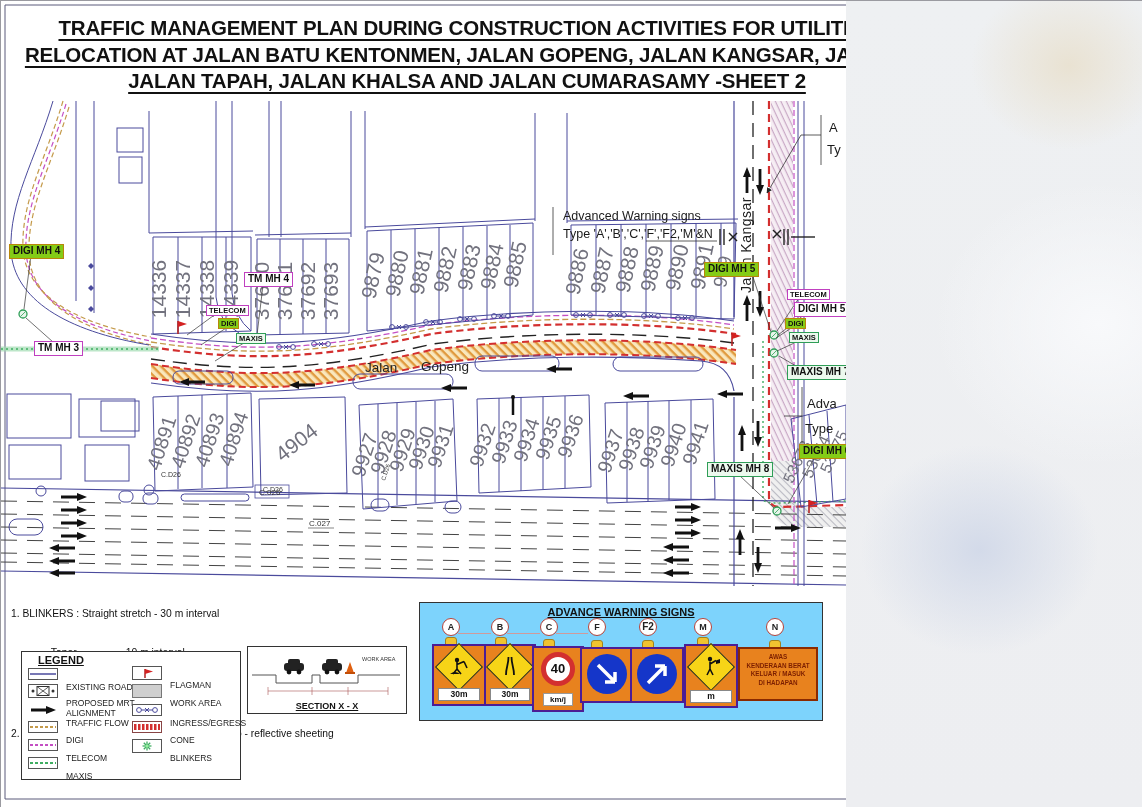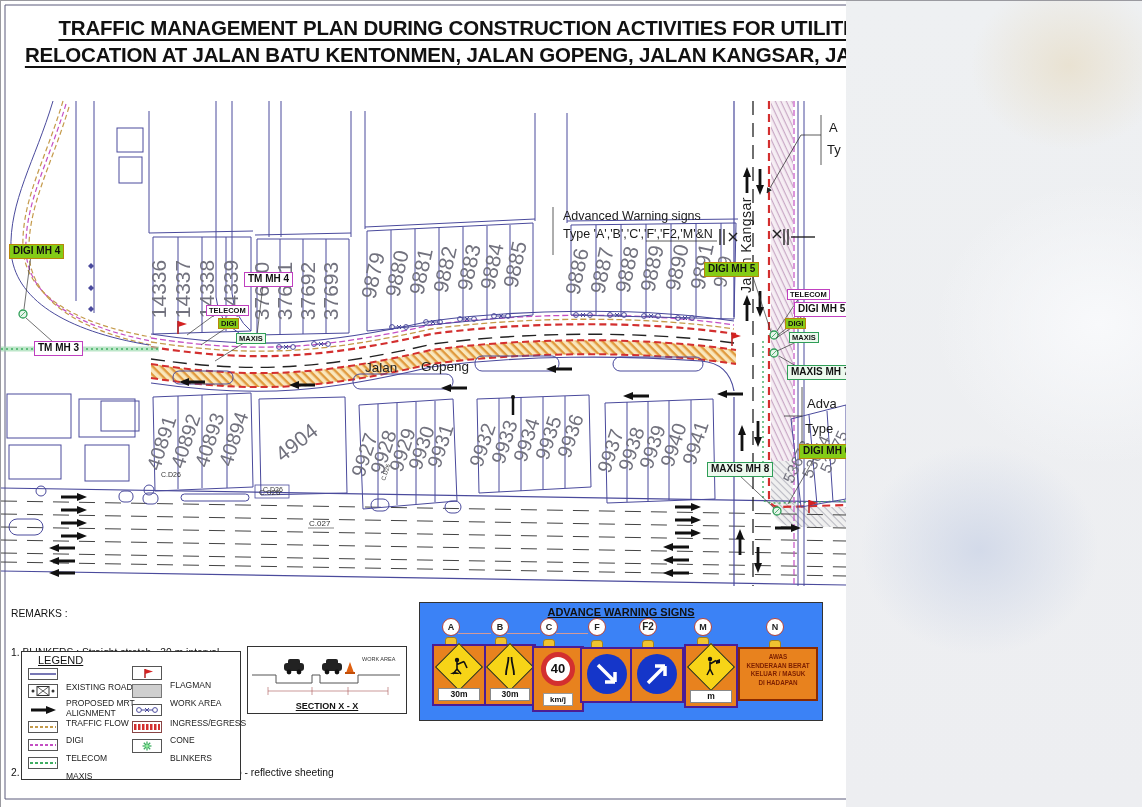--- a/index.html
+++ b/index.html
@@ -12,29 +12,29 @@
   .chip{position:absolute;z-index:20;font-size:10px;font-weight:700;line-height:1.25;padding:0 3px;border:1px solid;white-space:nowrap;color:#101010;}
   .chip.sm{font-size:7.5px;font-weight:700;padding:0 2px;}
   .tan{border-color:#b8860b;background:#84cc16;}
   .mag{border-color:#c040c0;background:#ffffff;}
   .grn{border-color:#2f9e57;background:#ecf9ee;}
   
   #remarks{position:absolute;left:10px;top:580px;z-index:15;color:#111;font-size:10.3px;line-height:13px;white-space:pre;}
   #remarks .gap{margin-top:3px;}
   
   #legend-box{position:absolute;left:20px;top:650px;width:218px;height:127px;border:1px solid #333;background:#fff;z-index:15;}
-  #legend-heading{position:absolute;left:16px;top:2px;font-size:11px;font-weight:400;text-decoration:underline;color:#111;}
+  #legend-heading{position:absolute;left:16px;top:2px;font-size:11px;font-weight:700;text-decoration:underline;color:#111;}
   .lg-item{position:absolute;}
   .lg-sym{position:absolute;left:0;top:0;}
   .lg-label{position:absolute;left:38px;top:1px;font-size:8.5px;color:#222;width:72px;line-height:9.5px;margin-top:14px;}
   
   #section-box{position:absolute;left:246px;top:645px;width:158px;height:66px;border:1px solid #333;background:#fff;z-index:15;}
   #section-label{position:absolute;left:0;right:0;bottom:2px;text-align:center;font-size:9px;font-weight:700;text-decoration:underline;color:#111;margin-top:12px;}
   
-  #signs-panel{position:absolute;left:418px;top:601px;width:402px;height:117px;border:1.5px solid #333;background:#3b82f6;z-index:15;}
+  #signs-panel{position:absolute;left:418px;top:601px;width:402px;height:117px;border:1.5px solid #333;background:#7dd3fc;z-index:15;}
   #signs-title{position:absolute;left:0;right:0;top:3px;text-align:center;font-size:11px;font-weight:700;text-decoration:underline;color:#111;}
   .sg-circle{position:absolute;width:16px;height:16px;border:1.2px solid #b5433a;border-radius:50%;background:#fff;font-size:9px;font-weight:700;color:#222;text-align:center;line-height:16px;}
   .sg-lamp{position:absolute;width:10px;height:6px;background:#f0c330;border:0.5px solid #a08020;border-radius:3px 3px 1px 1px;}
   .sg-board{position:absolute;background:#e8821e;border:2px solid #4c1d95;}
   .sg-diamond{position:absolute;background:#f7d417;border:1.5px solid #222;transform:rotate(45deg);}
   .sg-pict{position:absolute;}
   .sg-caption{position:absolute;left:4px;right:4px;bottom:3px;height:11px;background:#fff;border:0.8px solid #888;font-size:8.5px;font-weight:700;text-align:center;line-height:11px;color:#111;}
   .sg-ring{position:absolute;background:#fff;border:5px solid #d32f2f;border-radius:50%;text-align:center;font-weight:700;color:#111;}
   .sg-blue{position:absolute;background:#1536c9;border-radius:50%;}
   .sg-kmj{position:absolute;left:9px;right:9px;bottom:4px;height:11px;background:#fff;border:0.8px solid #999;font-size:8px;font-weight:700;text-align:center;line-height:11px;color:#111;}
@@ -363,39 +363,39 @@
     <line x1="814" y1="456" x2="787" y2="503"></line>
         <line x1="216" y1="312" x2="186" y2="334"></line>
     <line x1="228" y1="325" x2="200" y2="344"></line>
         <line x1="246" y1="340" x2="214" y2="360"></line>
   </g>
 </svg>
 
 <div id="title">
   <div>TRAFFIC MANAGEMENT PLAN DURING CONSTRUCTION ACTIVITIES FOR UTILITIES</div>
   <div>RELOCATION AT JALAN BATU KENTONMEN, JALAN GOPENG, JALAN KANGSAR, JALAN 1</div>
+  <div>JALAN TAPAH, JALAN KHALSA AND JALAN CUMARASAMY -SHEET 2</div>
 </div>
 
 <div class="chip tan" style="left:8px;top:243px;">DIGI MH 4</div>
 <div class="chip mag" style="left:33px;top:340px;">TM MH 3</div>
 <div class="chip mag" style="left:243px;top:271px;">TM MH 4</div>
 <div class="chip mag sm" style="left:205px;top:304px;">TELECOM</div>
 <div class="chip tan sm" style="left:217px;top:317px;">DIGI</div>
 <div class="chip grn sm" style="left:235px;top:332px;">MAXIS</div>
 <div class="chip tan" style="left:703px;top:261px;">DIGI MH 5</div>
 <div class="chip mag sm" style="left:786px;top:288px;">TELECOM</div>
 <div class="chip mag" style="left:793px;top:301px;">DIGI MH 5</div>
 <div class="chip tan sm" style="left:784px;top:317px;">DIGI</div>
 <div class="chip grn sm" style="left:788px;top:331px;">MAXIS</div>
 <div class="chip grn" style="left:786px;top:364px;">MAXIS MH 7</div>
 <div class="chip grn" style="left:706px;top:461px;">MAXIS MH 8</div>
 <div class="chip tan" style="left:798px;top:443px;">DIGI MH 6</div>
 
 <div id="remarks">
-  <div>REMARKS :</div>
   <div>1. BLINKERS : Straight stretch - 30 m interval</div>
   <div>              Taper               - 10 m interval</div>
   <div>                  : With delianator string</div>
   <div class="gap">2. SIGNAGES : Fluorescent orange prismatic retro - reflective sheeting</div>
 </div>
 
 <div id="legend-box">
   <div id="legend-heading">LEGEND</div>
   <div class="lg-item" style="left:6px;top:16px;">
     <svg class="lg-sym" width="30" height="12">

